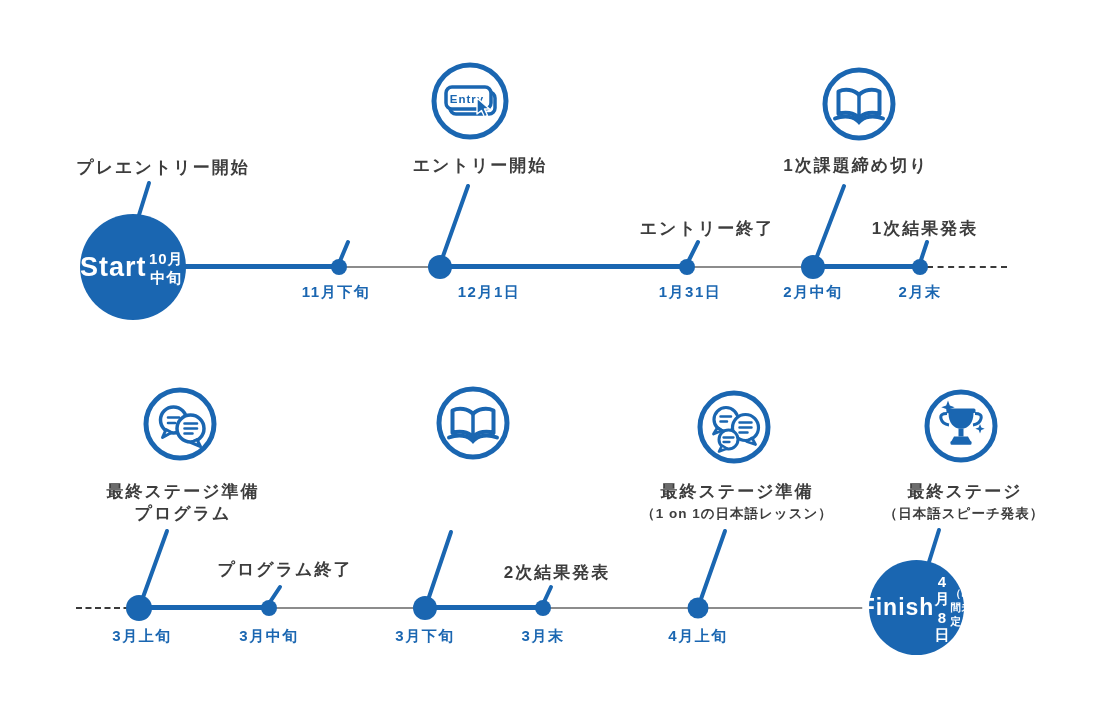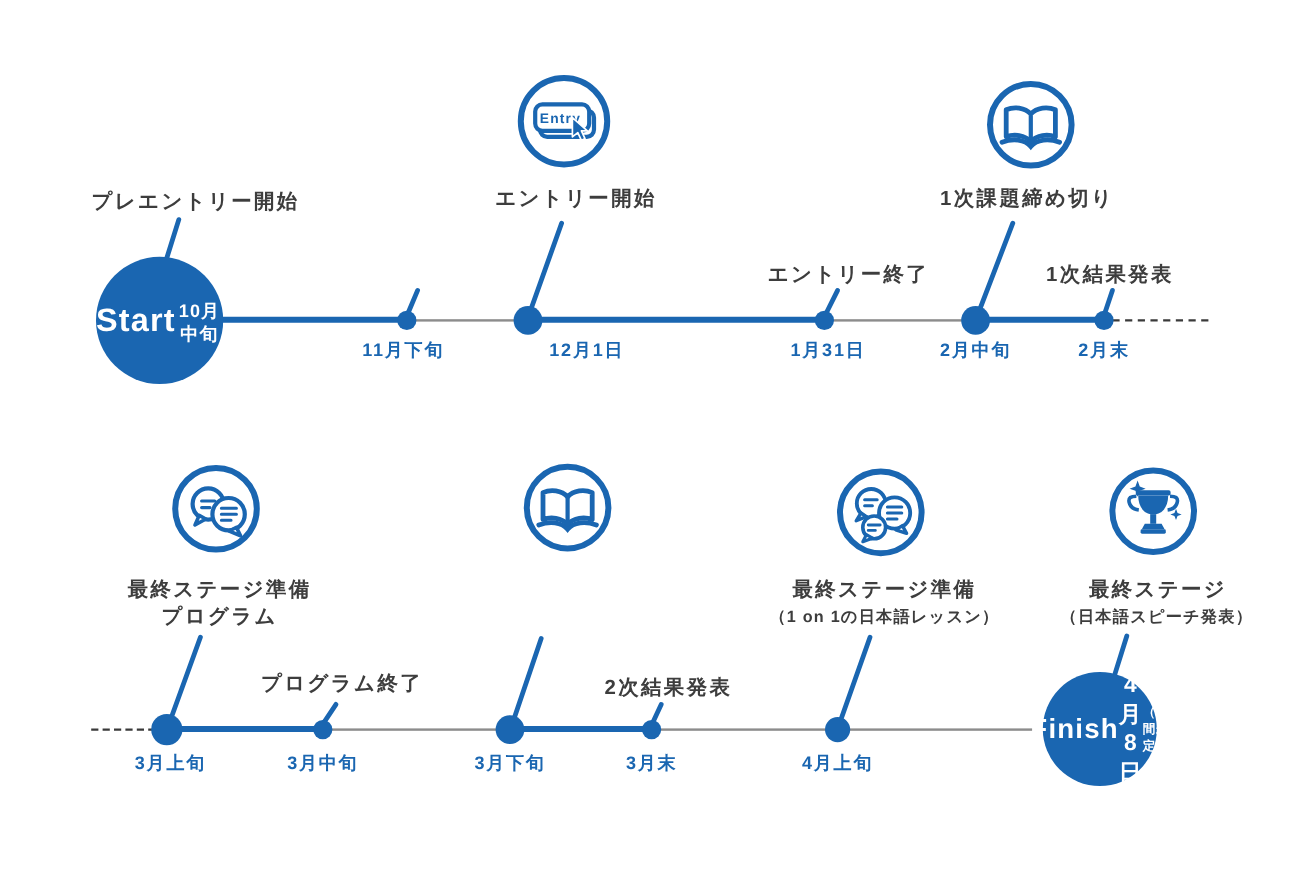--- a/index.html
+++ b/index.html
@@ -24,21 +24,21 @@
   .terminal{
     position:absolute;border-radius:50%;background:var(--blue);color:#fff;
     display:flex;flex-direction:row;align-items:center;justify-content:center;
     text-align:center;z-index:4;
   }
   .terminal.start{left:80px;top:214px;width:106px;height:106px;}
   .terminal.finish{left:869px;top:560px;width:95px;height:95px;}
   .t-title{font-size:27px;font-weight:bold;letter-spacing:1px;line-height:1.05;}
   .finish .t-title{font-size:23px;}
   .t-date{font-size:15px;font-weight:bold;letter-spacing:1px;margin-top:3px;}
-  .finish .t-date{font-size:19px;margin-top:2px;}
+  .finish .t-date{font-size:15px;margin-top:2px;}
   .t-note{font-size:10.5px;font-weight:bold;letter-spacing:0.5px;margin-top:1px;}
   .evt{
     position:absolute;transform:translateX(-50%);color:var(--dark);
     font-weight:bold;font-size:17px;letter-spacing:2px;white-space:nowrap;z-index:2;
   }
   .evt.sub{font-size:13.5px;letter-spacing:1px;}
   .date{
     position:absolute;transform:translateX(-50%);color:var(--blue);
     font-weight:bold;font-size:15px;letter-spacing:1.5px;white-space:nowrap;z-index:2;
   }

